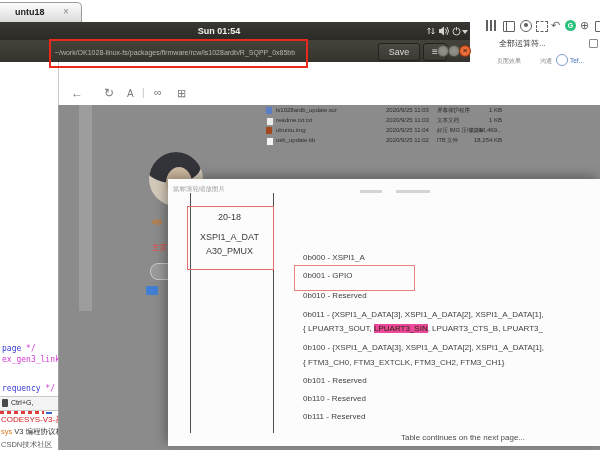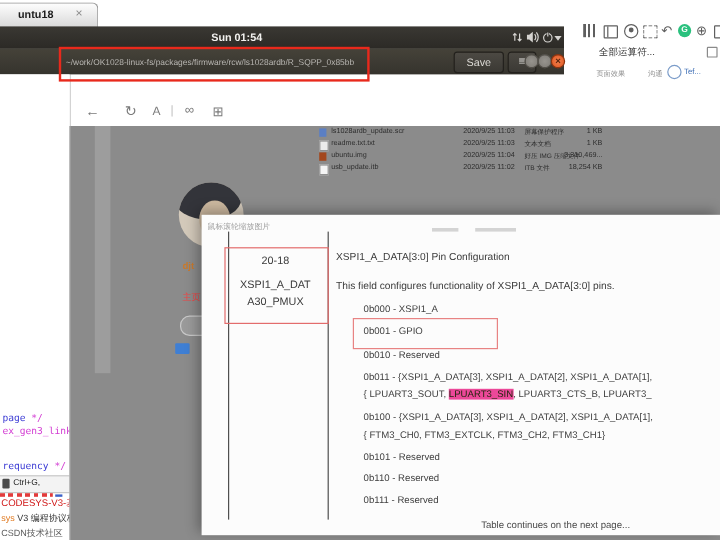--- a/index.html
+++ b/index.html
@@ -8,21 +8,21 @@
   .abs{position:absolute;}
   
   .vmtab{position:absolute;left:-12px;top:2px;width:92px;height:20px;
          background:linear-gradient(#fdfdfd,#d8d8d8);border:1px solid #9b9b9b;border-bottom:none;
          border-radius:5px 5px 0 0;}
   .vmtab-label{position:absolute;left:26px;top:4px;font-size:9px;font-weight:bold;color:#1c1c1c;}
   .vmtab-close{position:absolute;left:74px;top:3px;font-size:10px;color:#8a8a8a;}
   
   .panel{position:absolute;left:0;top:22px;width:470px;height:18px;
          background:linear-gradient(#3a3833,#2c2a26);}
-  .clock{position:absolute;left:176px;top:26px;width:86px;text-align:left;
+  .clock{position:absolute;left:176px;top:26px;width:86px;text-align:center;
          font-size:9px;font-weight:bold;color:#f2f1ef;}
   .header{position:absolute;left:0;top:40px;width:470px;height:21px;
           background:linear-gradient(#454239,#35332d);border-top:1px solid rgba(255,255,255,.07);}
   .wtitle{position:absolute;left:55px;top:38px;width:240px;text-align:center;
           font-size:9.5px;font-weight:bold;color:#eceae7;}
   .wpath{position:absolute;left:25px;top:49px;width:300px;text-align:center;
          font-size:7px;color:#b7b5b1;}
   .hbtn{position:absolute;top:43px;height:16px;border:1px solid #23211d;border-radius:3px;
         background:linear-gradient(#4c4943,#3b3934);color:#dddbd7;text-align:center;line-height:16px;}
   .circle{position:absolute;top:45px;width:10px;height:10px;border-radius:50%;}
@@ -165,22 +165,20 @@
     <div class="hint">鼠标滚轮缩放图片</div>
     <div style="position:absolute;left:0;top:10px;right:0;bottom:0;">
       <div class="vline" style="left:22px;top:4px"></div>
       <div class="vline" style="left:105px;top:4px"></div>
       <div class="remnant" style="left:192px;top:1px;width:22px"></div>
       <div class="remnant" style="left:228px;top:1px;width:34px"></div>
       <div class="cellbox" style="top:17px"></div>
       <div class="celltxt" style="top:23px">20-18</div>
       <div class="celltxt" style="top:43px">XSPI1_A_DAT</div>
       <div class="celltxt" style="top:57px">A30_PMUX</div>
-      <div class="tt" style="left:112px;top:20px">XSPI1_A_DATA[3:0] Pin Configuration</div>
-      <div class="tt" style="left:112px;top:44px">This field configures functionality of XSPI1_A_DATA[3:0] pins.</div>
       <div class="opt" style="top:64px">0b000 - XSPI1_A</div>
       <div class="gpiobox" style="top:76px"></div>
       <div class="opt" style="top:82px">0b001 - GPIO</div>
       <div class="opt" style="top:102px">0b010 - Reserved</div>
       <div class="opt" style="top:121px">0b011 - {XSPI1_A_DATA[3], XSPI1_A_DATA[2], XSPI1_A_DATA[1],</div>
       <div class="opt" style="top:135px"><span>{ LPUART3_SOUT, </span><span class="hl">LPUART3_SIN</span><span>, LPUART3_CTS_B, LPUART3_</span></div>
       <div class="opt" style="top:154px">0b100 - {XSPI1_A_DATA[3], XSPI1_A_DATA[2], XSPI1_A_DATA[1],</div>
       <div class="opt" style="top:169px">{ FTM3_CH0, FTM3_EXTCLK, FTM3_CH2, FTM3_CH1}</div>
       <div class="opt" style="top:187px">0b101 - Reserved</div>
       <div class="opt" style="top:205px">0b110 - Reserved</div>

